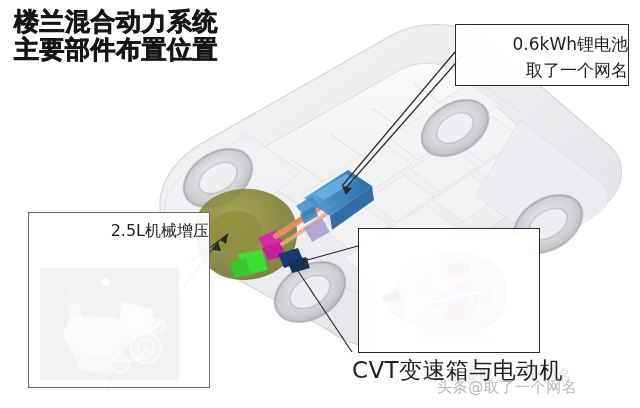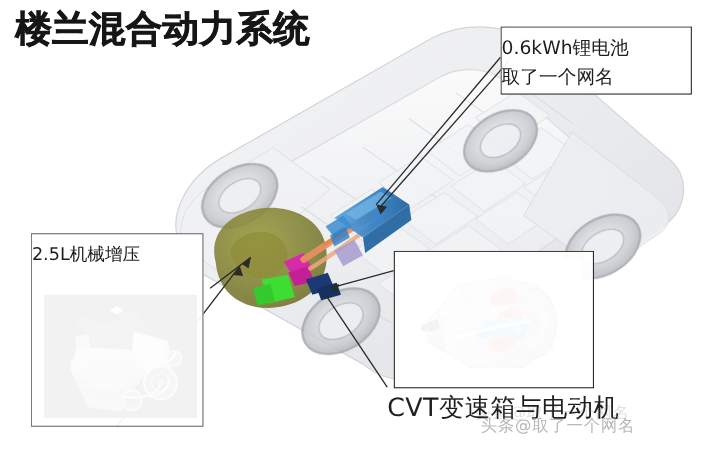--- a/index.html
+++ b/index.html
@@ -13,50 +13,50 @@
   
   .ghost-layer{position:absolute;left:0;top:0;width:640px;height:408px;}
 
   
   .title-block{
     position:absolute;left:14px;top:8px;z-index:40;
     line-height:1.12;
   }
   .title-line{
     display:block;
-    font-size:33px;
+    font-size:25px;
     font-weight:bold;
     color:#161616;
     letter-spacing:0.5px;
     -webkit-text-stroke:0.7px #161616;
     white-space:nowrap;
   }
 
   
   .callout{
     position:absolute;z-index:35;
     background:rgba(255,255,255,0.93);
     border:1.6px solid #2b2b2b;
     box-sizing:border-box;
   }
   .callout-text{
     display:block;
-    text-align:left;
+    text-align:right;
     color:#1d1d1d;
     white-space:nowrap;
   }
 
   #battery-callout{
     left:455px;top:24px;width:174px;height:62px;
     padding-top:6px;
   }
   #battery-callout .callout-text{font-size:17px;line-height:26px;}
 
   #engine-callout{
-    left:28px;top:212px;width:157px;height:176px;
+    left:28px;top:212px;width:182px;height:176px;
     padding-top:5px;
     background:rgba(255,255,255,0.95);
     border:1.5px solid #6c6c6c;
   }
   #engine-callout .callout-text{font-size:16px;line-height:25px;}
 
   #cvt-callout{
     left:358px;top:228px;width:182px;height:125px;
     background:rgba(255,255,255,0.95);
     border:1.6px solid #2b2b2b;
@@ -223,20 +223,21 @@
     <g fill="#2b2b2b">
       <path d="M342 186 L352 188 L346 195 Z"></path>
       <path d="M228 234 L220 240 L226 244 Z"></path>
       <path d="M218 242 L212 250 L221 251 Z"></path>
       <path d="M300 262 L308 258 L307 266 Z"></path>
     </g>
   </svg>
 
   <div class="title-block">
     <span class="title-line">楼兰混合动力系统</span>
+    <span class="title-line">主要部件布置位置</span>
   </div>
 
   <div class="callout" id="battery-callout">
     <span class="callout-text">0.6kWh锂电池</span>
     <span class="callout-text">取了一个网名</span>
   </div>
 
   <div class="callout" id="engine-callout">
     <span class="callout-text">2.5L机械增压</span>
   </div>

